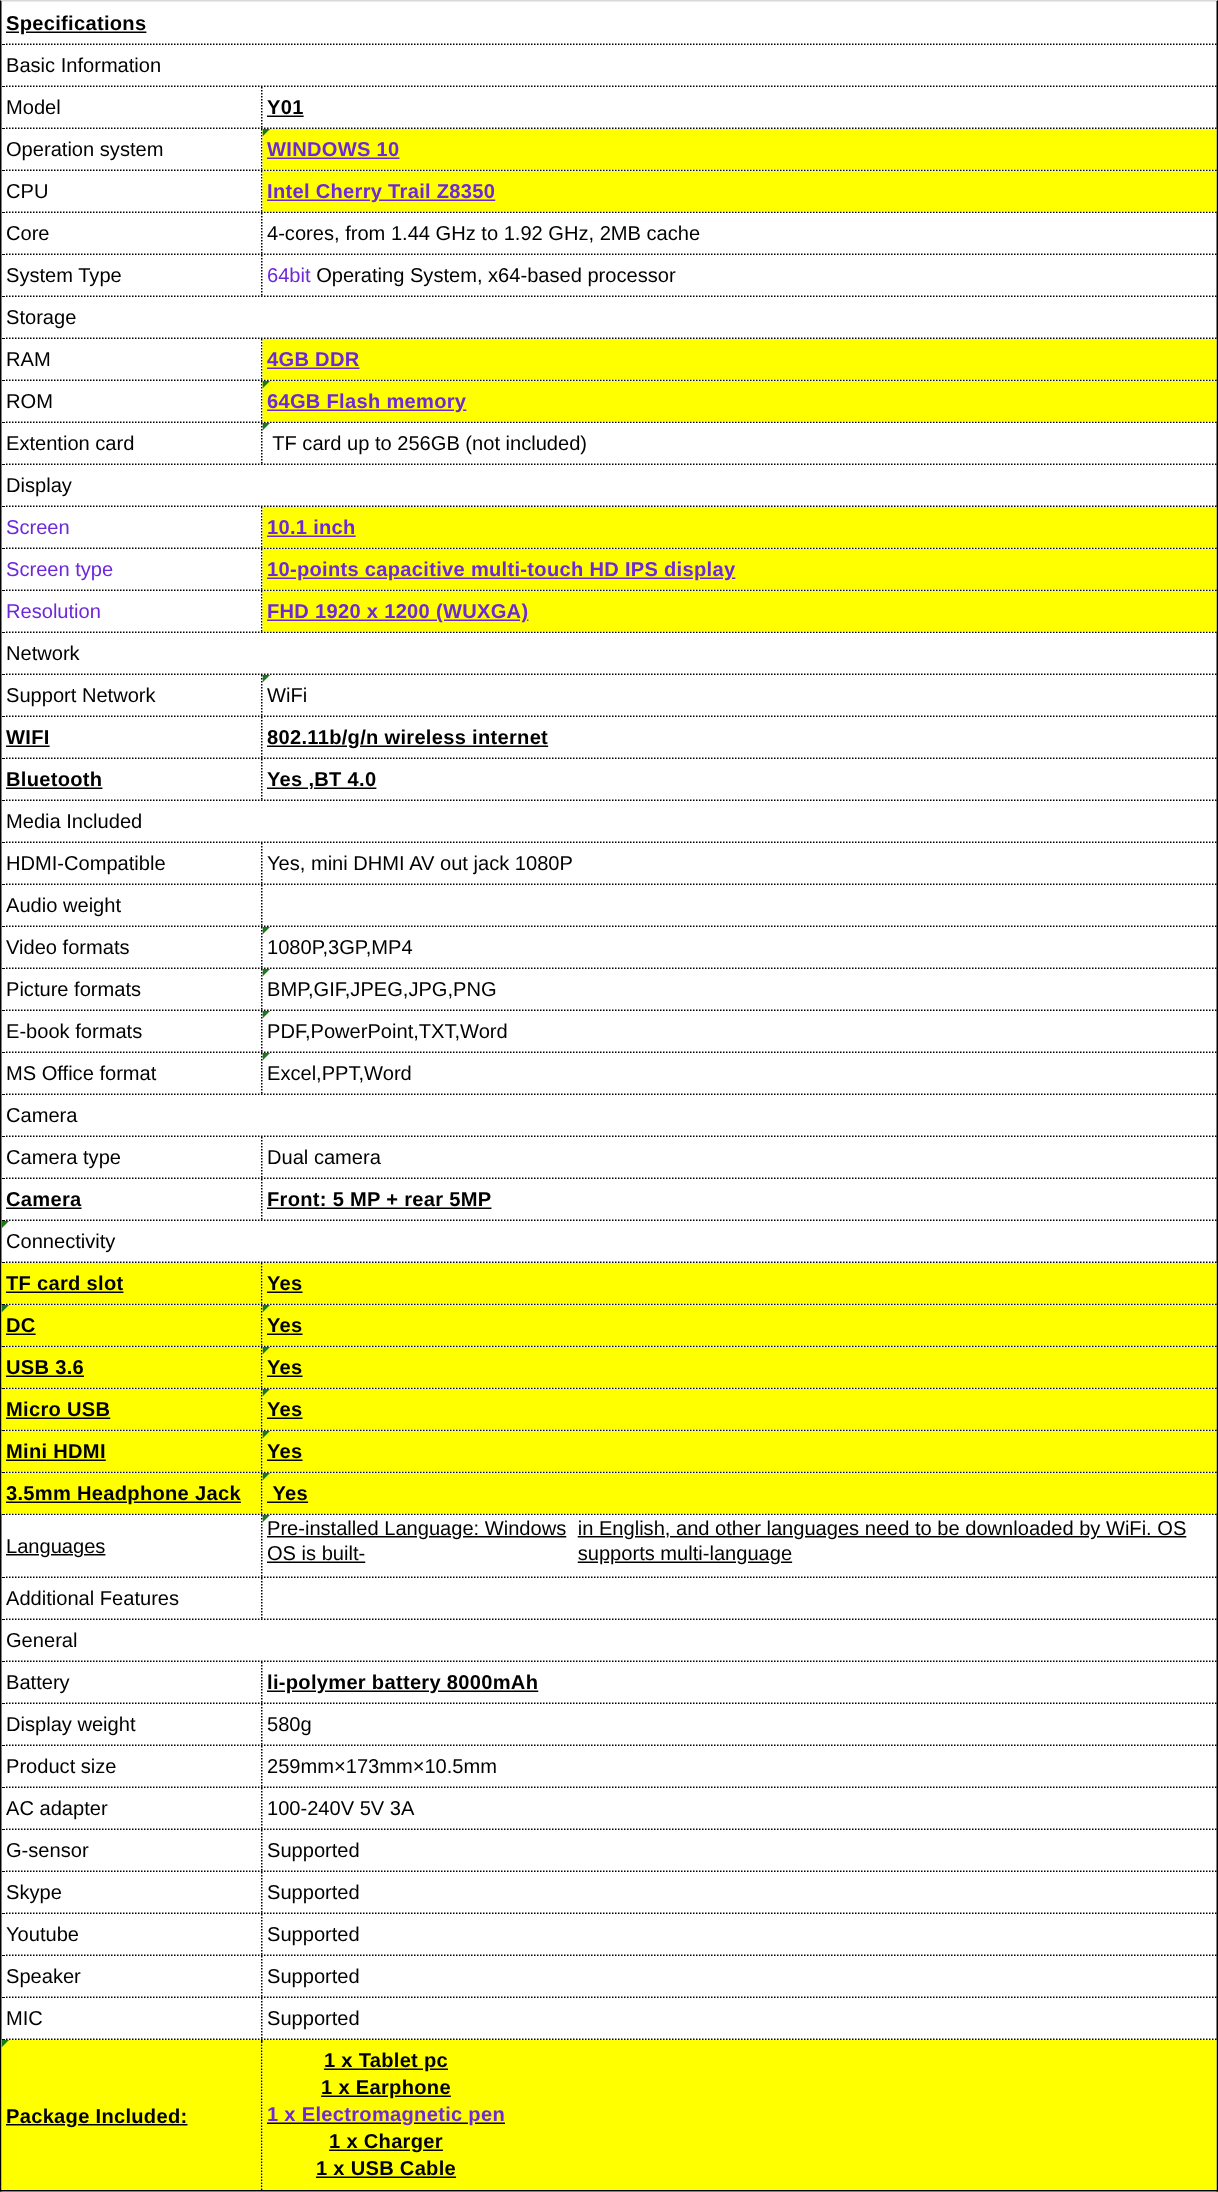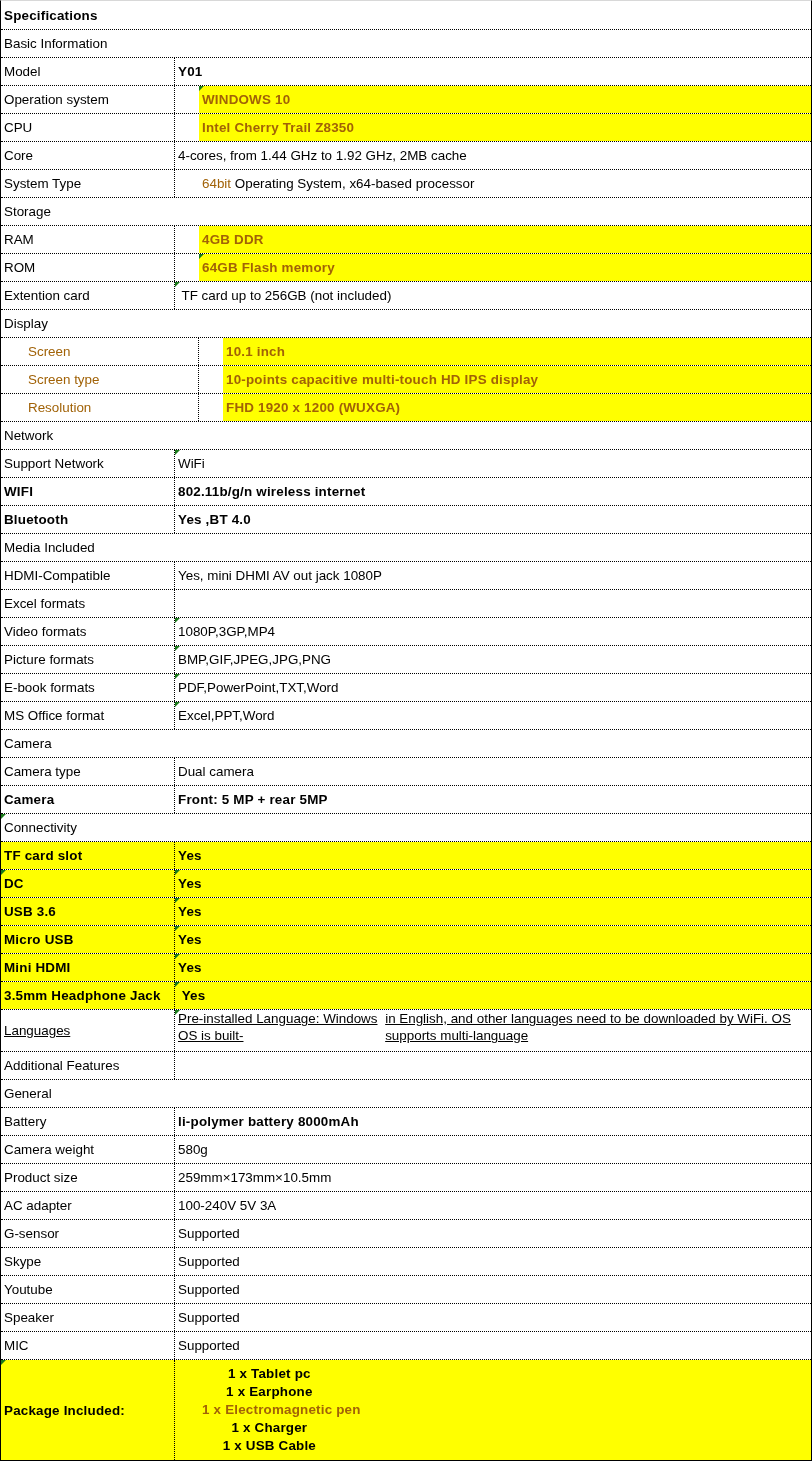--- a/index.html
+++ b/index.html
@@ -29,22 +29,22 @@
     align-items: center;
     padding-left: 3px;
     box-sizing: border-box;
     white-space: nowrap;
     overflow: hidden;
     position: relative;
   }
   .cell.label { width: 174px; flex: 0 0 174px; border-right: 1px dotted #000; }
   .cell.value { flex: 1 1 auto; padding-left: 3px; }
   .cell.full { flex: 1 1 auto; }
-  .bold { font-weight: bold; letter-spacing: 0.2px; }
-  .red { color: #a16207; margin-left: 24px; }
+  .bold { font-weight: bold; letter-spacing: 0.2px; text-decoration: underline; }
+  .red { color: #6d28d9; }
   .yellow { background: #ffff00; }
   .wrap { white-space: normal; line-height: 17px; }
   .pkg-list { display: flex; flex-direction: column; line-height: 18px; text-align: center; }
   .marker::before {
     content: "";
     position: absolute;
     left: 0; top: 0;
     width: 0; height: 0;
     border-top: 5px solid #1a7a1a;
     border-right: 5px solid transparent;
@@ -135,21 +135,21 @@
   </div>
 
   <div class="row">
     <div class="cell full">Media Included</div>
   </div>
   <div class="row">
     <div class="cell label">HDMI-Compatible</div>
     <div class="cell value">Yes, mini DHMI AV out jack 1080P</div>
   </div>
   <div class="row">
-    <div class="cell label">Excel formats</div>
+    <div class="cell label">Audio weight</div>
   </div>
   <div class="row">
     <div class="cell label">Video formats</div>
     <div class="cell value marker">1080P,3GP,MP4</div>
   </div>
   <div class="row">
     <div class="cell label">Picture formats</div>
     <div class="cell value marker">BMP,GIF,JPEG,JPG,PNG</div>
   </div>
   <div class="row">
@@ -212,21 +212,21 @@
   </div>
 
   <div class="row">
     <div class="cell full">General</div>
   </div>
   <div class="row">
     <div class="cell label">Battery</div>
     <div class="cell value bold">li-polymer battery 8000mAh</div>
   </div>
   <div class="row">
-    <div class="cell label">Camera weight</div>
+    <div class="cell label">Display weight</div>
     <div class="cell value">580g</div>
   </div>
   <div class="row">
     <div class="cell label">Product size</div>
     <div class="cell value">259mm×173mm×10.5mm</div>
   </div>
   <div class="row">
     <div class="cell label">AC adapter</div>
     <div class="cell value">100-240V 5V 3A</div>
   </div>

